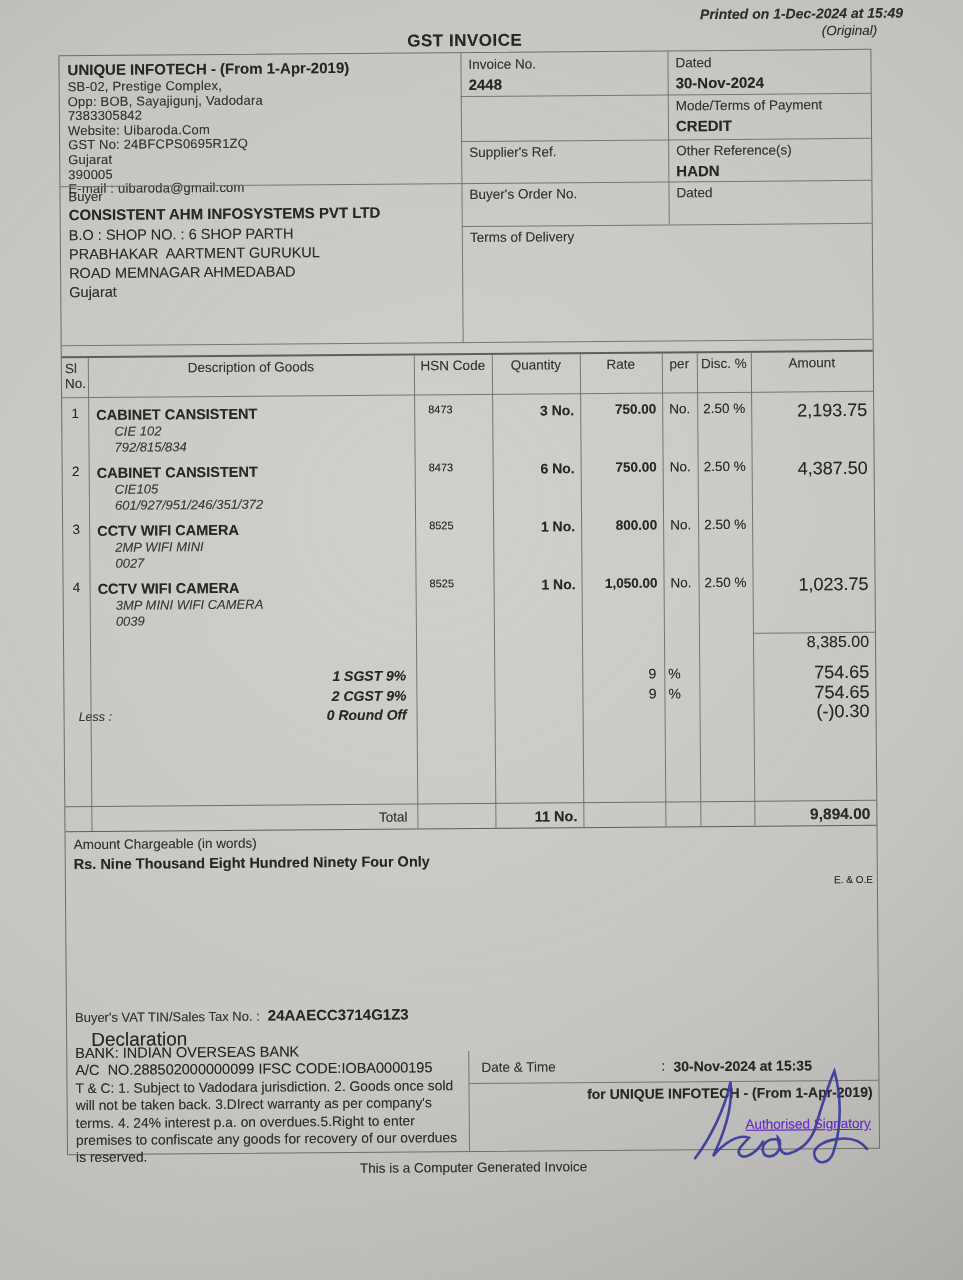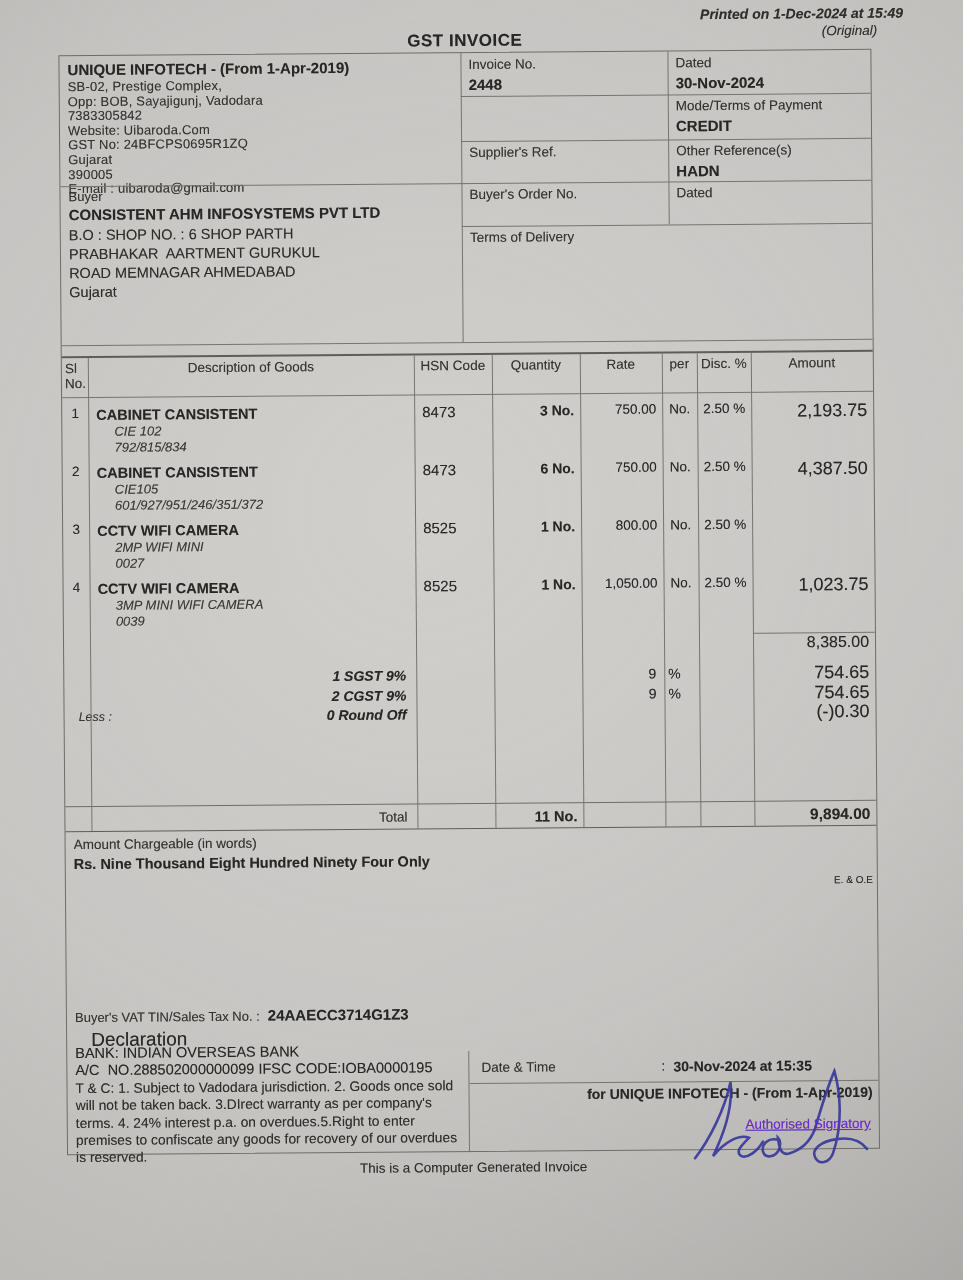--- a/index.html
+++ b/index.html
@@ -45,23 +45,23 @@
   .thead{height:40px;border-bottom:1px solid #76756e;box-sizing:border-box;font-size:13.5px;color:#33332f;}
   .thead .c{padding-top:3px;text-align:center;}
   .thead .slh{text-align:left;padding-left:3px;line-height:15px;}
   .tbody{position:relative;height:408px;overflow:hidden;padding-top:8px;box-sizing:border-box;}
   .item{margin-bottom:8px;}
   .c{box-sizing:border-box;}
   .sl{text-align:center;font-size:13.5px;}
   .iname{font-size:14.5px;font-weight:bold;line-height:18px;}
   .isub{font-size:13px;font-style:italic;line-height:16px;margin-left:18px;color:#3a3a35;}
   .desc{padding-left:8px;}
-  .hsn{padding-left:8px;font-size:15px;}
+  .hsn{padding-left:14px;font-size:11px;}
   .qty{text-align:right;padding-right:6px;font-size:14px;font-weight:bold;}
-  .rate{text-align:right;padding-right:6px;font-size:13.5px;}
+  .rate{text-align:right;padding-right:6px;font-size:13.5px;font-weight:bold;}
   .per{text-align:center;font-size:13.5px;}
   .disc{text-align:center;font-size:13.5px;}
   .amt{text-align:right;padding-right:6px;font-size:18px;font-weight:normal;}
   .subtotal-row{margin-top:2px;}
   .subtotal-row .amt{font-weight:normal;font-size:16px;border-top:1px solid #76756e;}
   .taxes{margin-top:12px;}
   .taxrow{line-height:19.5px;}
   .taxlabel{grid-column:1/3;text-align:right;padding-right:10px;font-size:14px;font-weight:bold;font-style:italic;}
   .taxrate{text-align:right;padding-right:8px;font-size:14px;}
   .taxper{text-align:left;padding-left:4px;font-size:14px;}

